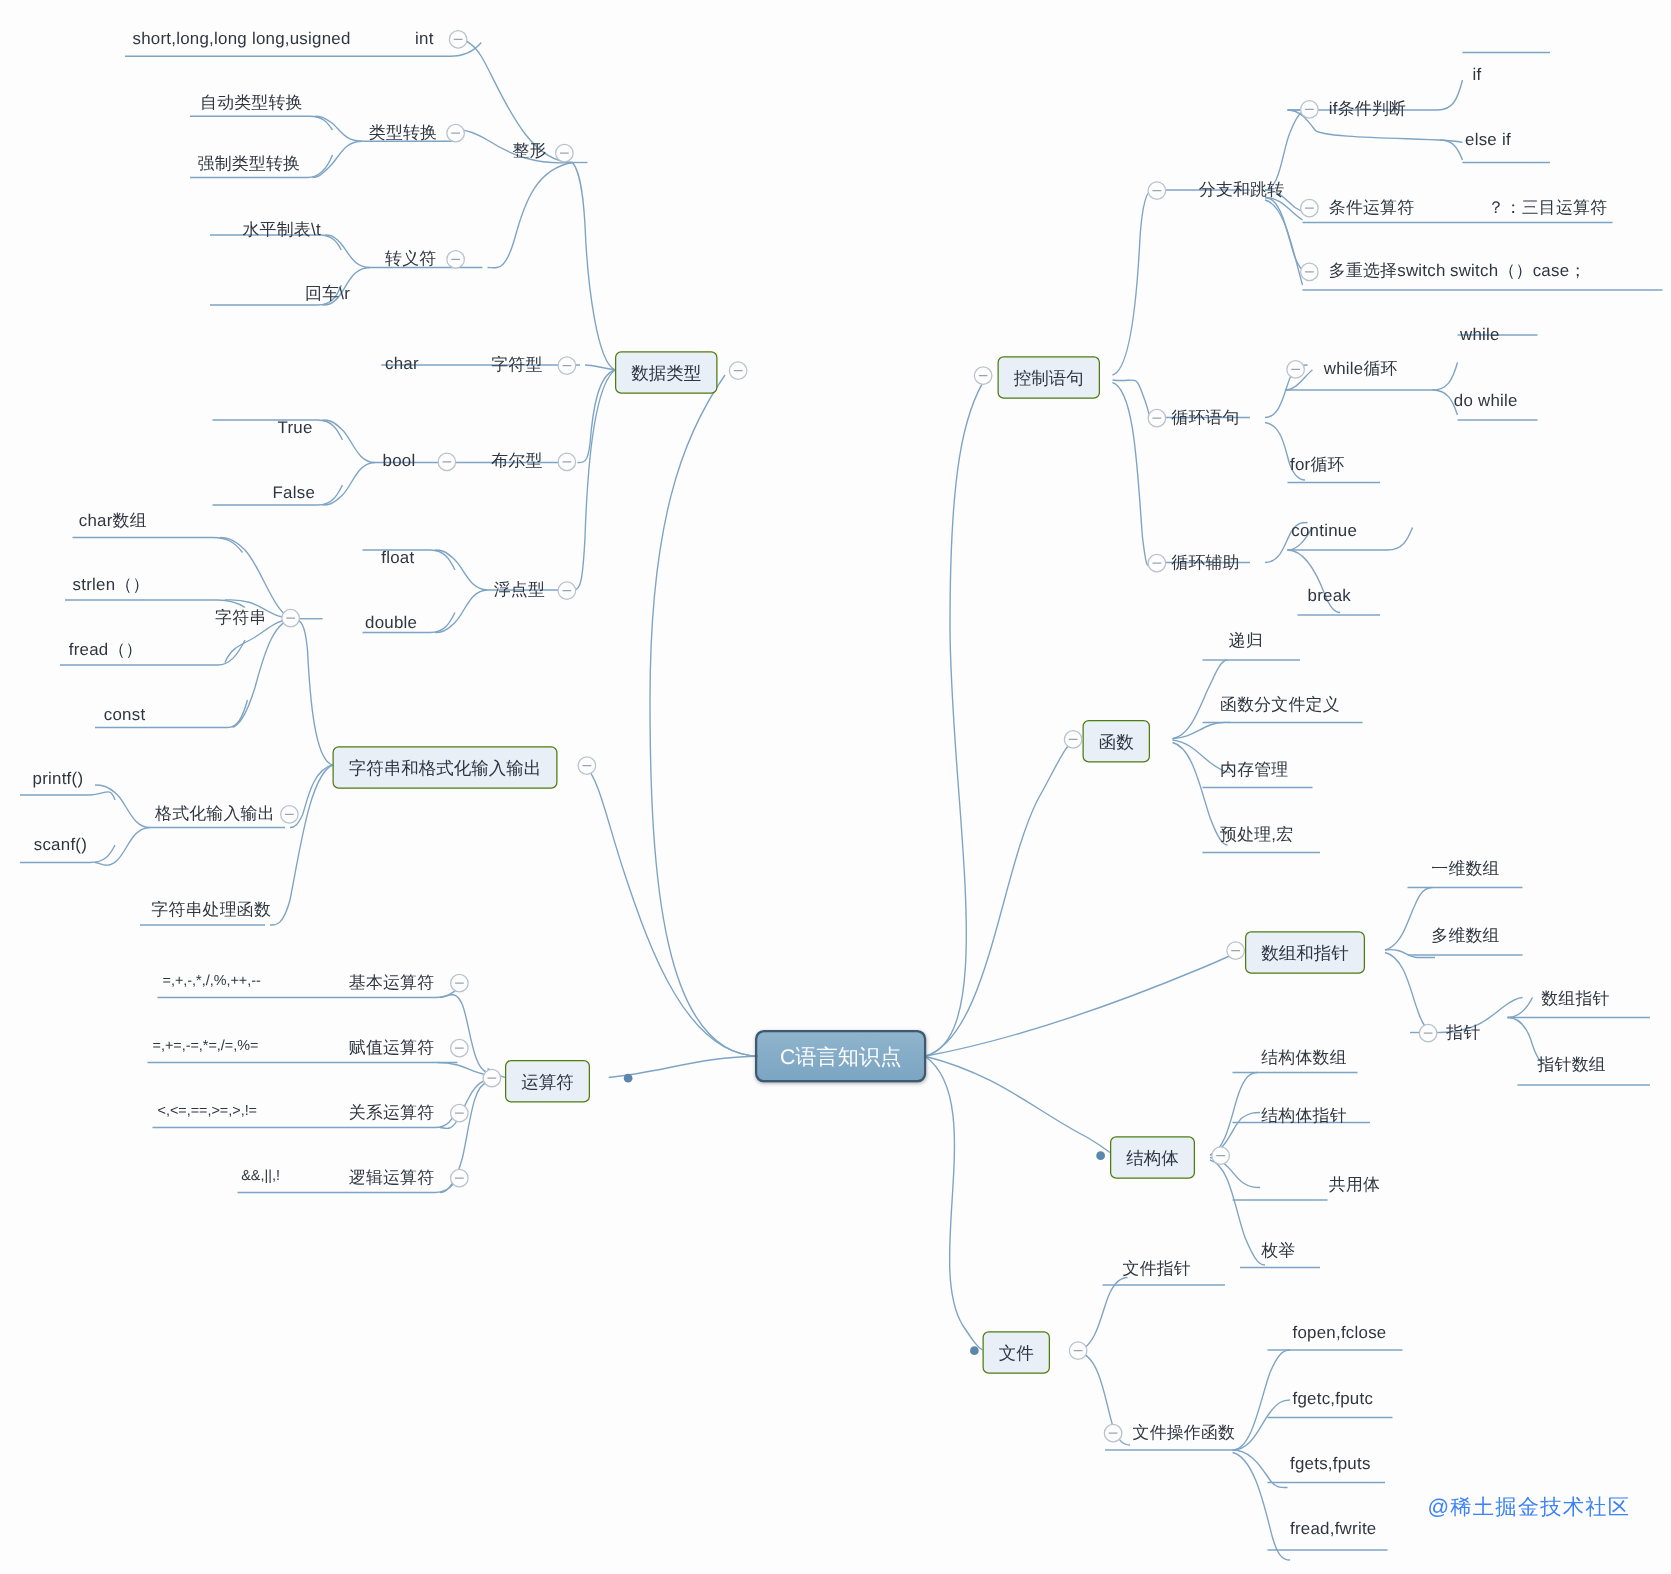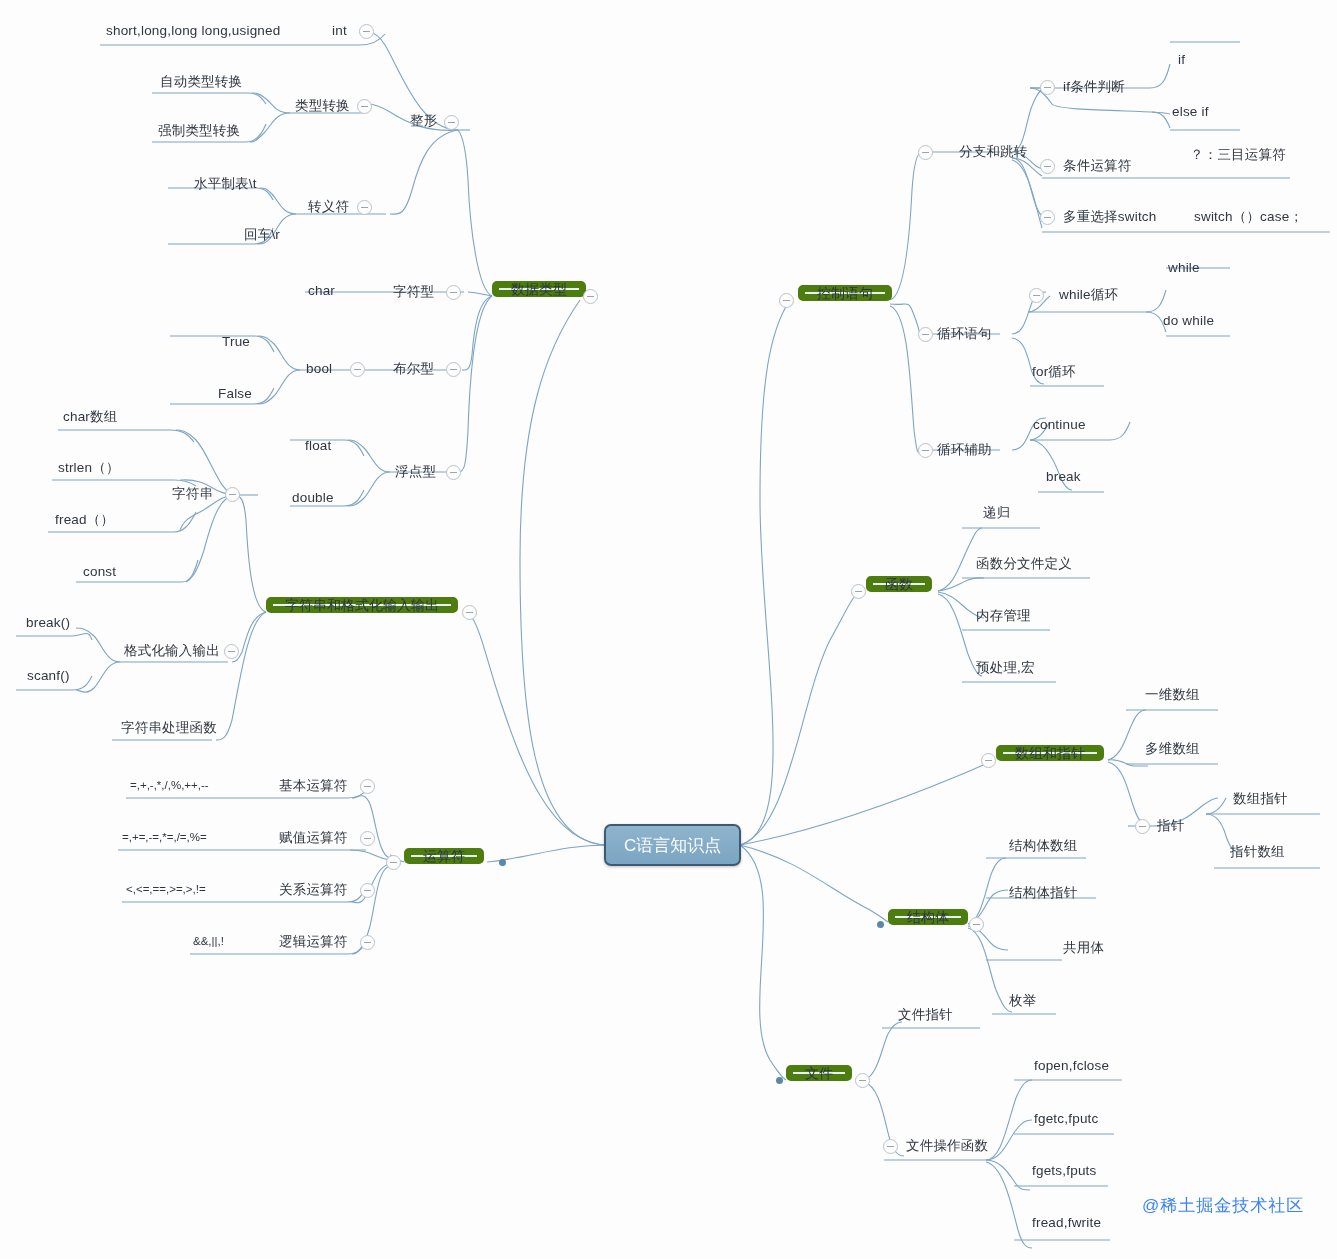--- a/index.html
+++ b/index.html
@@ -25,30 +25,30 @@
     line-height: 1;
     letter-spacing: 0.2px;
   }
   .lbl.cn { font-size: 13.5px; }
   .lbl.sm { font-size: 11.5px; letter-spacing: 0px; }
 
   
   .boxnode {
     position: absolute;
     background: #e9eff7;
-    border: 7px solid #4d7c0f;
+    border: 1px solid #4d7c0f;
     border-radius: 5px;
     color: #2b3542;
     font-size: 14px;
     display: flex;
     align-items: center;
     justify-content: center;
     white-space: nowrap;
     padding: 0 12px;
-    height: 16px;
+    height: 34px;
     line-height: 1;
   }
   .rootnode {
     position: absolute;
     background: linear-gradient(180deg,#8fb4cd 0%, #7ba5c2 100%);
     border: 2px solid #3d5a73;
     border-radius: 7px;
     color: #ffffff;
     font-size: 17px;
     display:flex; align-items:center; justify-content:center;
@@ -321,21 +321,21 @@
 
   <div class="lbl cn" style="left:172px; top:487px;">字符串</div>
   <div class="toggle" style="left:225px; top:487px;"></div>
   <div class="lbl" style="left:63px; top:410px;">char数组</div>
   <div class="lbl" style="left:58px; top:461px;">strlen（）</div>
   <div class="lbl" style="left:55px; top:513px;">fread（）</div>
   <div class="lbl" style="left:83px; top:565px;">const</div>
 
   <div class="lbl cn" style="left:124px; top:644px;">格式化输入输出</div>
   <div class="toggle" style="left:224px; top:644px;"></div>
-  <div class="lbl" style="left:26px; top:616px;">break()</div>
+  <div class="lbl" style="left:26px; top:616px;">printf()</div>
   <div class="lbl" style="left:27px; top:669px;">scanf()</div>
 
   <div class="lbl cn" style="left:121px; top:721px;">字符串处理函数</div>
 
   <div class="boxnode" style="left:404px; top:848px;">运算符</div>
   <div class="toggle" style="left:386px; top:855px;"></div>
   <div class="dot" style="left:499px; top:859px;"></div>
 
   <div class="lbl cn" style="left:279px; top:779px;">基本运算符</div>
   <div class="toggle" style="left:360px; top:779px;"></div>
@@ -359,25 +359,25 @@
   <div class="lbl cn" style="left:937px; top:145px;margin-left:22px;">分支和跳转</div>
   <div class="toggle" style="left:918px; top:145px;"></div>
 
   <div class="lbl cn" style="left:1063px; top:80px;">if条件判断</div>
   <div class="toggle" style="left:1040px; top:80px;"></div>
   <div class="lbl" style="left:1178px; top:53px;">if</div>
   <div class="lbl" style="left:1172px; top:105px;">else if</div>
 
   <div class="lbl cn" style="left:1063px; top:159px;">条件运算符</div>
   <div class="toggle" style="left:1040px; top:159px;"></div>
-  <div class="lbl cn" style="left:1190px; top:148px;">？：三目运算符</div>
+  <div class="lbl cn" style="left:1190px; top:159px;">？：三目运算符</div>
 
   <div class="lbl cn" style="left:1063px; top:210px;">多重选择switch</div>
   <div class="toggle" style="left:1040px; top:210px;"></div>
-  <div class="lbl" style="left:1160px; top:210px;margin-left:34px;">switch（）case；</div>
+  <div class="lbl" style="left:1160px; top:210px;">switch（）case；</div>
 
   <div class="lbl cn" style="left:937px; top:327px;">循环语句</div>
   <div class="toggle" style="left:918px; top:327px;"></div>
 
   <div class="lbl cn" style="left:1059px; top:288px;">while循环</div>
   <div class="toggle" style="left:1029px; top:288px;"></div>
   <div class="lbl" style="left:1168px; top:261px;">while</div>
   <div class="lbl" style="left:1163px; top:314px;">do while</div>
 
   <div class="lbl cn" style="left:1032px; top:365px;">for循环</div>

